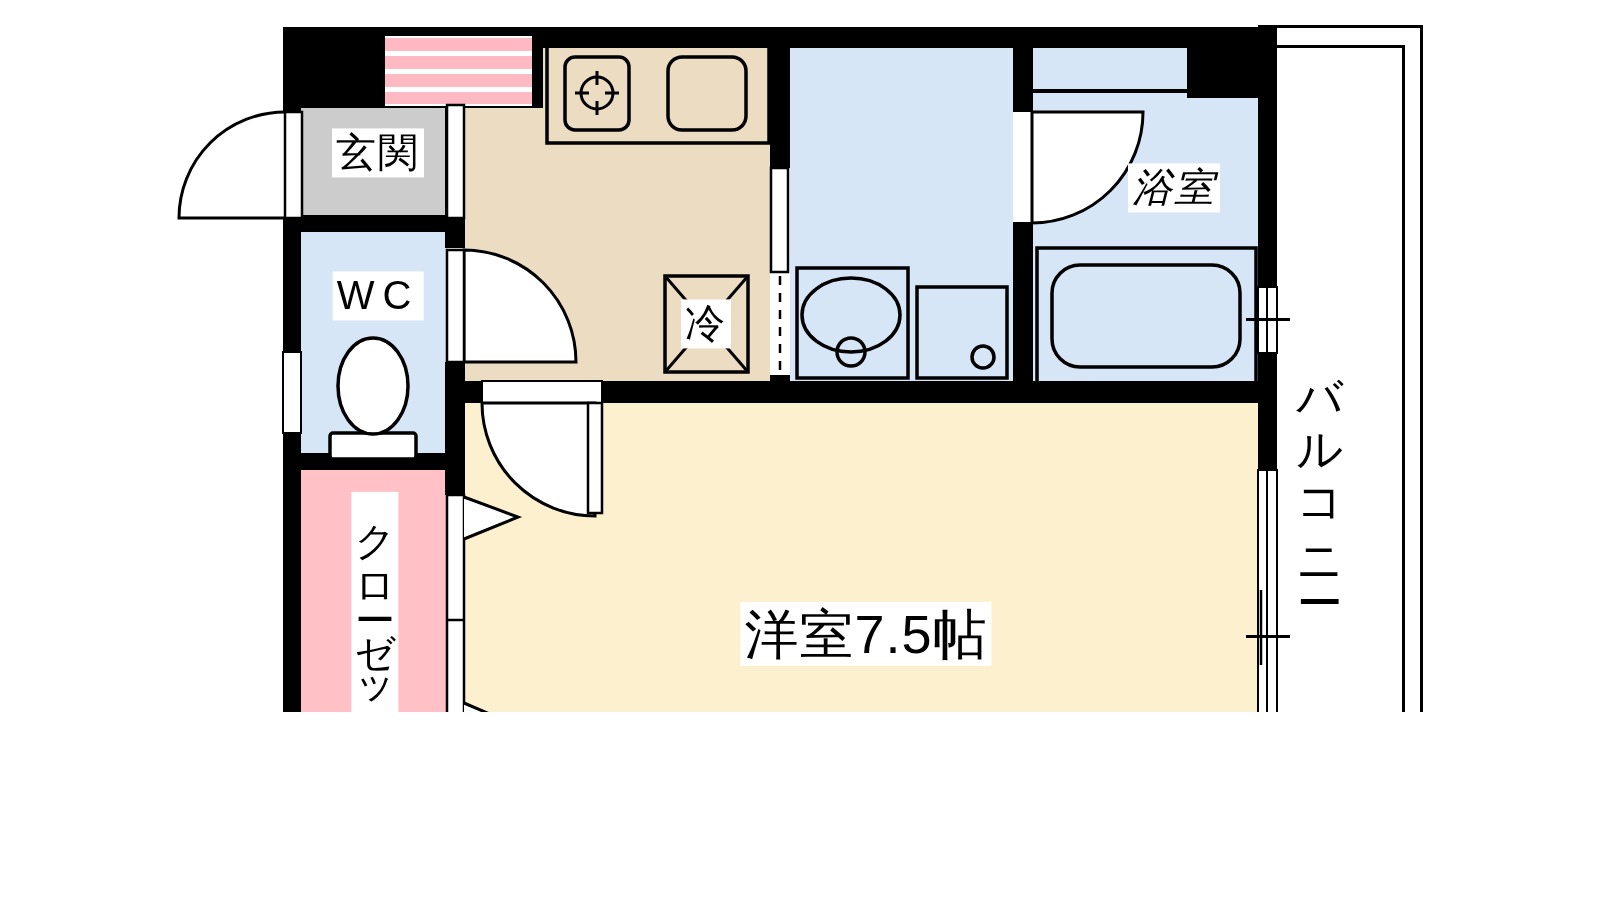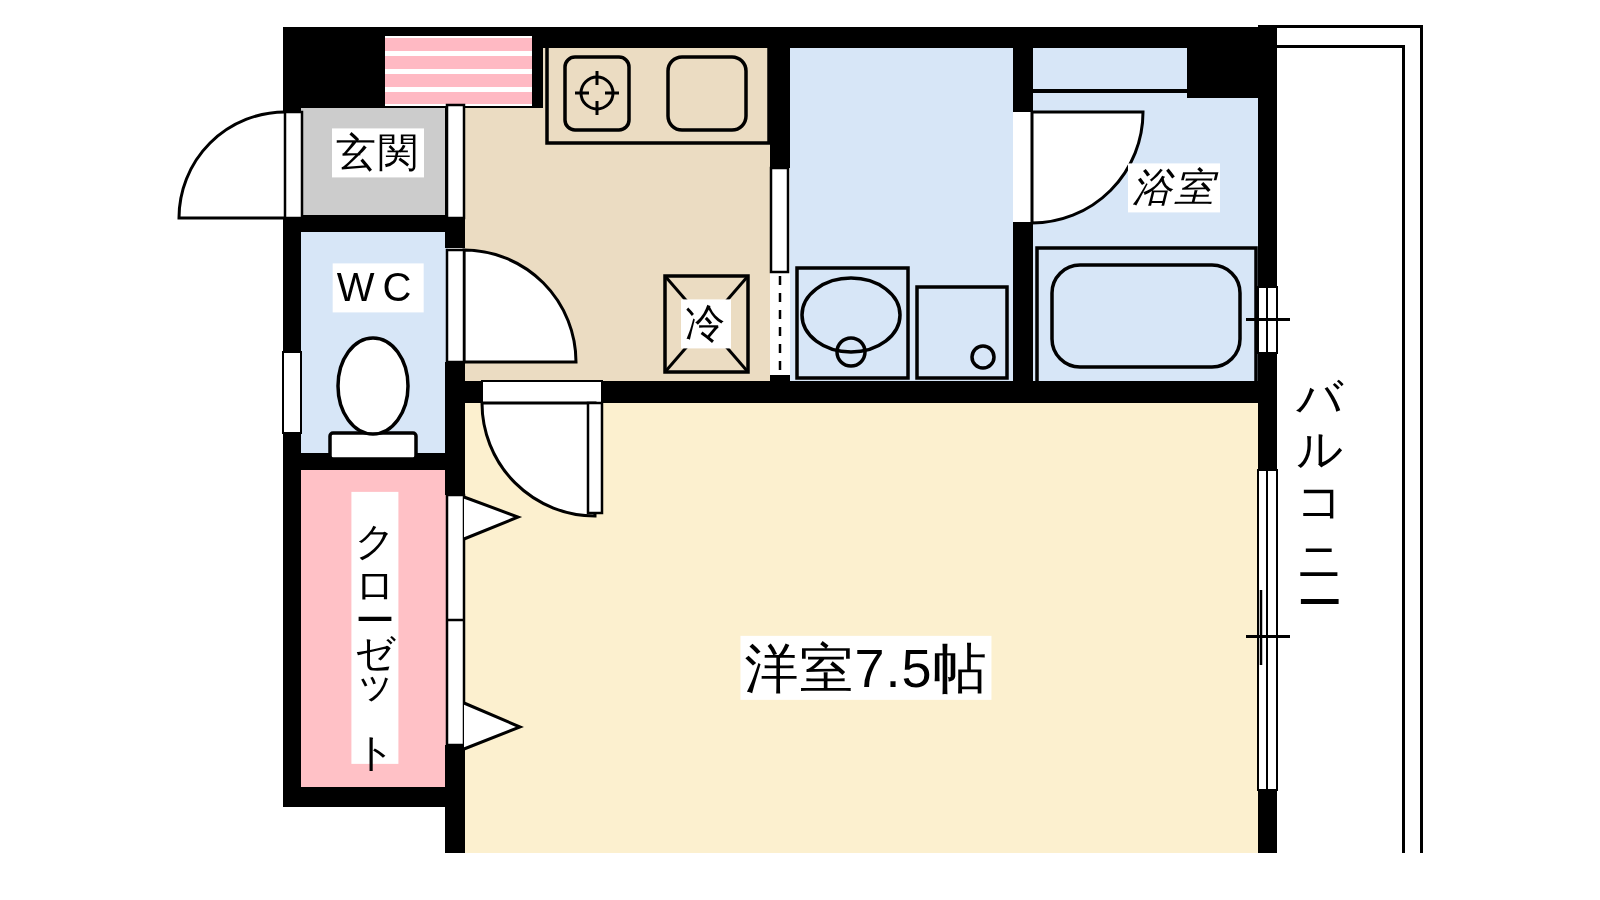--- a/index.html
+++ b/index.html
@@ -1,17 +1,17 @@
 <!DOCTYPE html>
 <html><head>
 <meta charset="utf-8">
 <style>
   html,body{margin:0;padding:0;background:#ffffff;}
   #stage{
-    position:relative;width:1600px;height:853px;background:#ffffff;
+    position:relative;width:1600px;height:712px;background:#ffffff;
     font-family:"Liberation Sans", sans-serif;overflow:hidden;
   }
   #plan-svg{position:absolute;left:0;top:0;}
   .room-label{
     position:absolute;transform:translate(-50%,-50%);
     background:#ffffff;color:#000;line-height:1.08;
     font-size:40px;letter-spacing:2px;padding:3px 4px;white-space:nowrap;
     font-family:"Liberation Sans", sans-serif;
   }
   .room-label.big{font-size:54px;letter-spacing:1px;}
@@ -171,20 +171,20 @@
 
   <g>
     <rect x="1258" y="470" width="19" height="320" fill="#ffffff" stroke="#000" stroke-width="2"></rect>
     <line x1="1267" y1="470" x2="1267" y2="790" stroke="#000" stroke-width="2"></line>
     <line x1="1261" y1="590" x2="1261" y2="665" stroke="#000" stroke-width="2.5"></line>
     <rect x="1246" y="635" width="44" height="3" fill="#000"></rect>
   </g>
 </svg>
 
 <div class="room-label" style="left:378px;top:153px;">玄関</div>
-<div class="room-label" style="left:378px;top:288px;letter-spacing:8px;text-align:right;">WC</div>
+<div class="room-label" style="left:378px;top:296px;letter-spacing:8px;text-align:right;">WC</div>
 <div class="room-label" style="left:1174px;top:188px;font-style:italic;">浴室</div>
-<div class="room-label big" style="left:866px;top:668px;">洋室7.5帖</div>
+<div class="room-label big" style="left:866px;top:634px;">洋室7.5帖</div>
 <div class="room-label" style="left:706px;top:324px;">冷</div>
 <div class="room-label vertical" style="left:375px;top:628px;font-size:40px;">クローゼット</div>
 <div class="room-label vertical no-box" style="left:1320px;top:465px;font-size:46px;">バルコニー</div>
 
 </div>
 
 </body></html>

